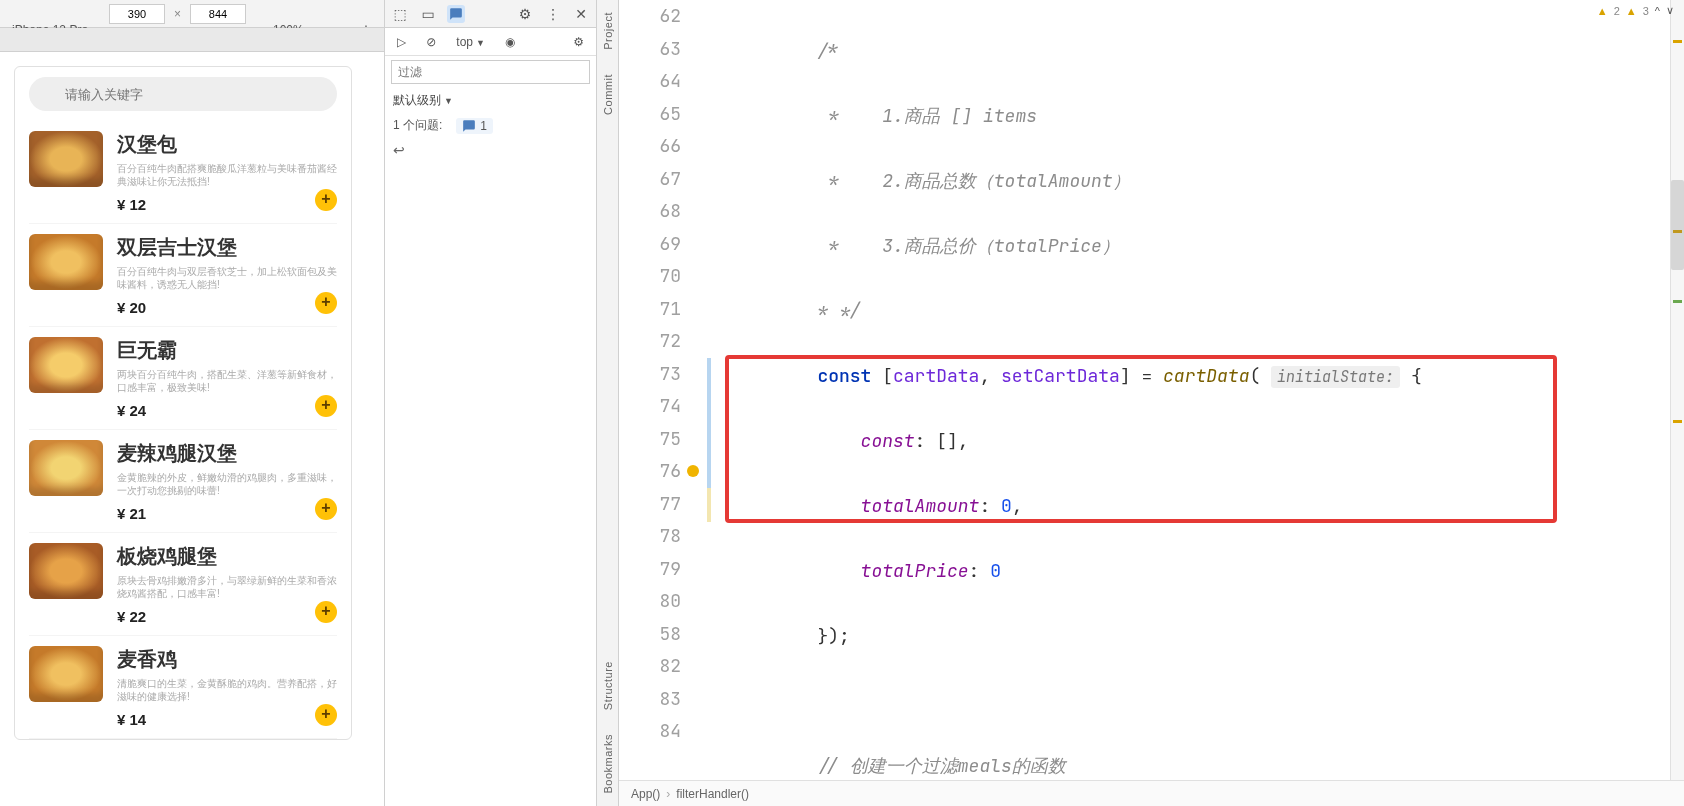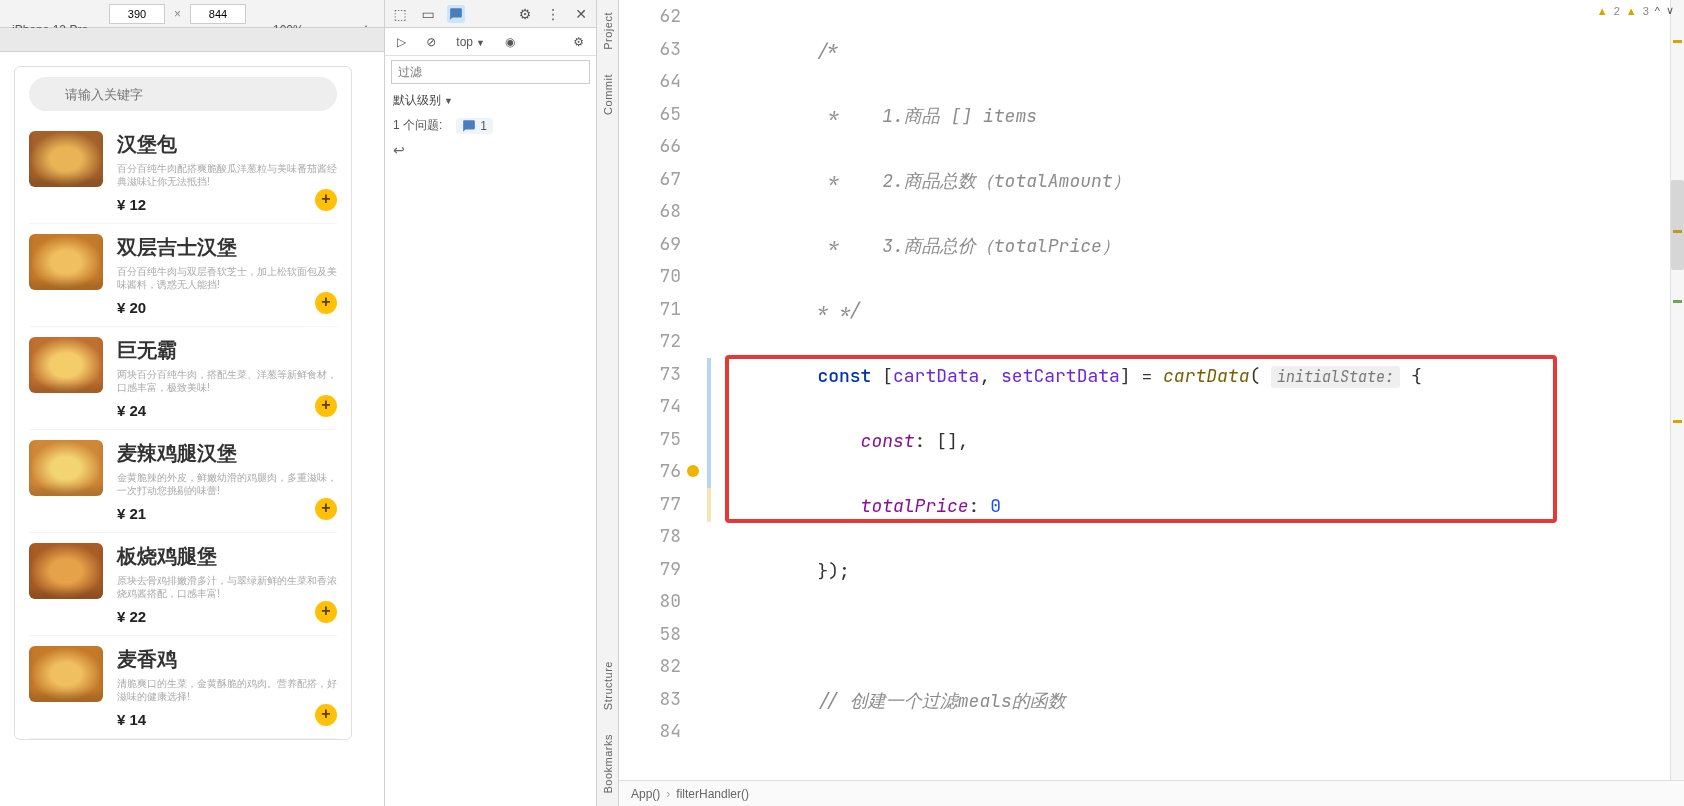--- a/index.html
+++ b/index.html
@@ -249,20 +249,21 @@
       <div class="yellow-bar" style="top:488px;height:34px"></div>
     </div>
     <div class="code-body">
 <div class="line"><span class="cmt">        /*</span></div>
 <div class="line"><span class="cmt">        <span> *    1.商品 [] items</span></span></div>
 <div class="line"><span class="cmt">        <span> *    2.商品总数（totalAmount）</span></span></div>
 <div class="line"><span class="cmt">        <span> *    3.商品总价（totalPrice）</span></span></div>
 <div class="line"><span class="cmt">        * */</span></div>
 <div class="line">        <span class="kw">const</span><span> [</span><span class="ident">cartData</span><span>, </span><span class="ident">setCartData</span><span>] = </span><span class="fn">cartData</span><span>( </span><span class="hint">initialState:</span><span> {</span></div>
 <div class="line">            <span class="par">const</span><span>: [],</span></div>
+<div class="line">            <span class="par">totalAmount</span><span>: </span><span class="num">0</span><span>,</span></div>
 <div class="line">            <span class="par">totalPrice</span><span>: </span><span class="num">0</span></div>
 <div class="line"><span>        });</span></div>
 <div class="line"> </div>
 <div class="line">        <span class="cmt">// 创建一个过滤meals的函数</span></div>
 
 
 
 
 
 

